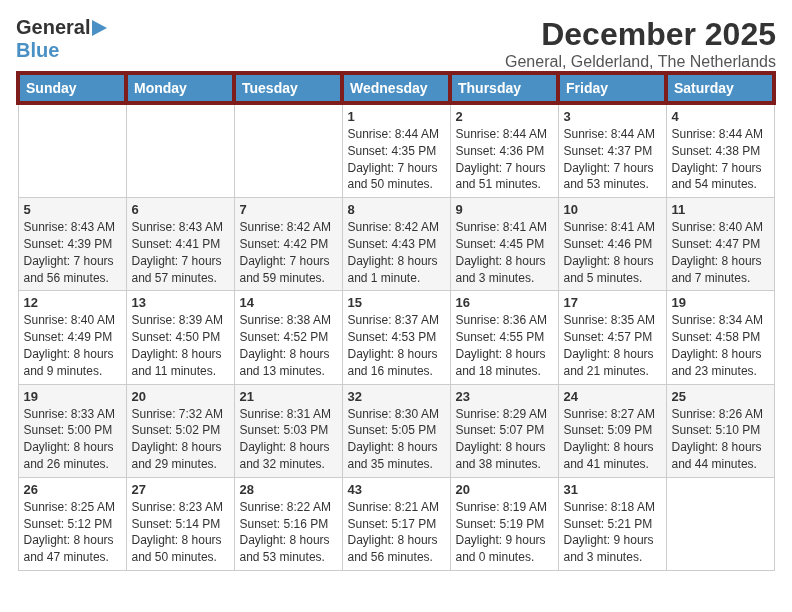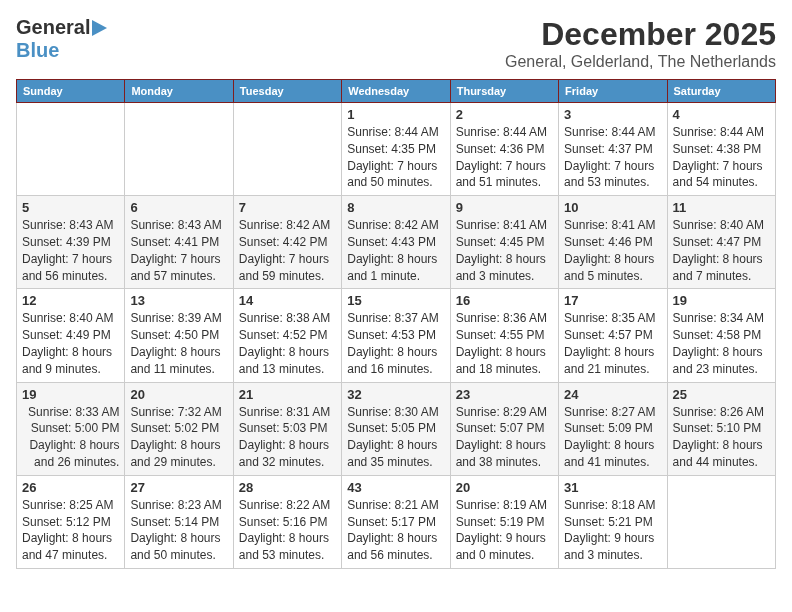--- a/index.html
+++ b/index.html
@@ -12,21 +12,20 @@
     }
     .page {
       width: 792px;
       min-height: 612px;
       padding: 16px 16px 8px 16px;
     }
     .header {
       display: flex;
       align-items: flex-start;
       justify-content: space-between;
-      margin-bottom: 8px;
     }
     .logo {
       display: flex;
       flex-direction: column;
       align-items: flex-start;
     }
     .title-block {
       text-align: right;
     }
     .month-title {
@@ -41,23 +40,23 @@
     .calendar-table {
       width: 100%;
       border-collapse: collapse;
       table-layout: fixed;
     }
     .calendar-table th {
       background: #4a90c4;
       color: #fff;
       text-align: left;
       padding: 5px 6px;
-      font-size: 11px;
+      font-size: 14px;
       font-weight: bold;
-      border: 1px solid #7f1d1d;
+      border: 4px solid #7f1d1d;
     }
     .calendar-table td {
       vertical-align: top;
       padding: 4px 5px;
       font-size: 10.5px;
       color: #333;
       border: 1px solid #ccc;
       height: 78px;
       background: #fff;
     }
@@ -245,21 +244,21 @@
             <span class="day-number">19</span>
             <div class="day-info" style="white-space: pre-line;">Sunrise: 8:34 AM
 Sunset: 4:58 PM
 Daylight: 8 hours
 and 23 minutes.</div>
           </td>
         </tr>
         <tr>
           <td>
             <span class="day-number">19</span>
-            <div class="day-info" style="white-space: pre-line; text-align: right;">Sunrise: 8:33 AM
+            <div class="day-info" style="white-space: pre-line;">Sunrise: 8:33 AM
 Sunset: 5:00 PM
 Daylight: 8 hours
 and 26 minutes.</div>
           </td>
           <td>
             <span class="day-number">20</span>
             <div class="day-info" style="white-space: pre-line;">Sunrise: 7:32 AM
 Sunset: 5:02 PM
 Daylight: 8 hours
 and 29 minutes.</div>

